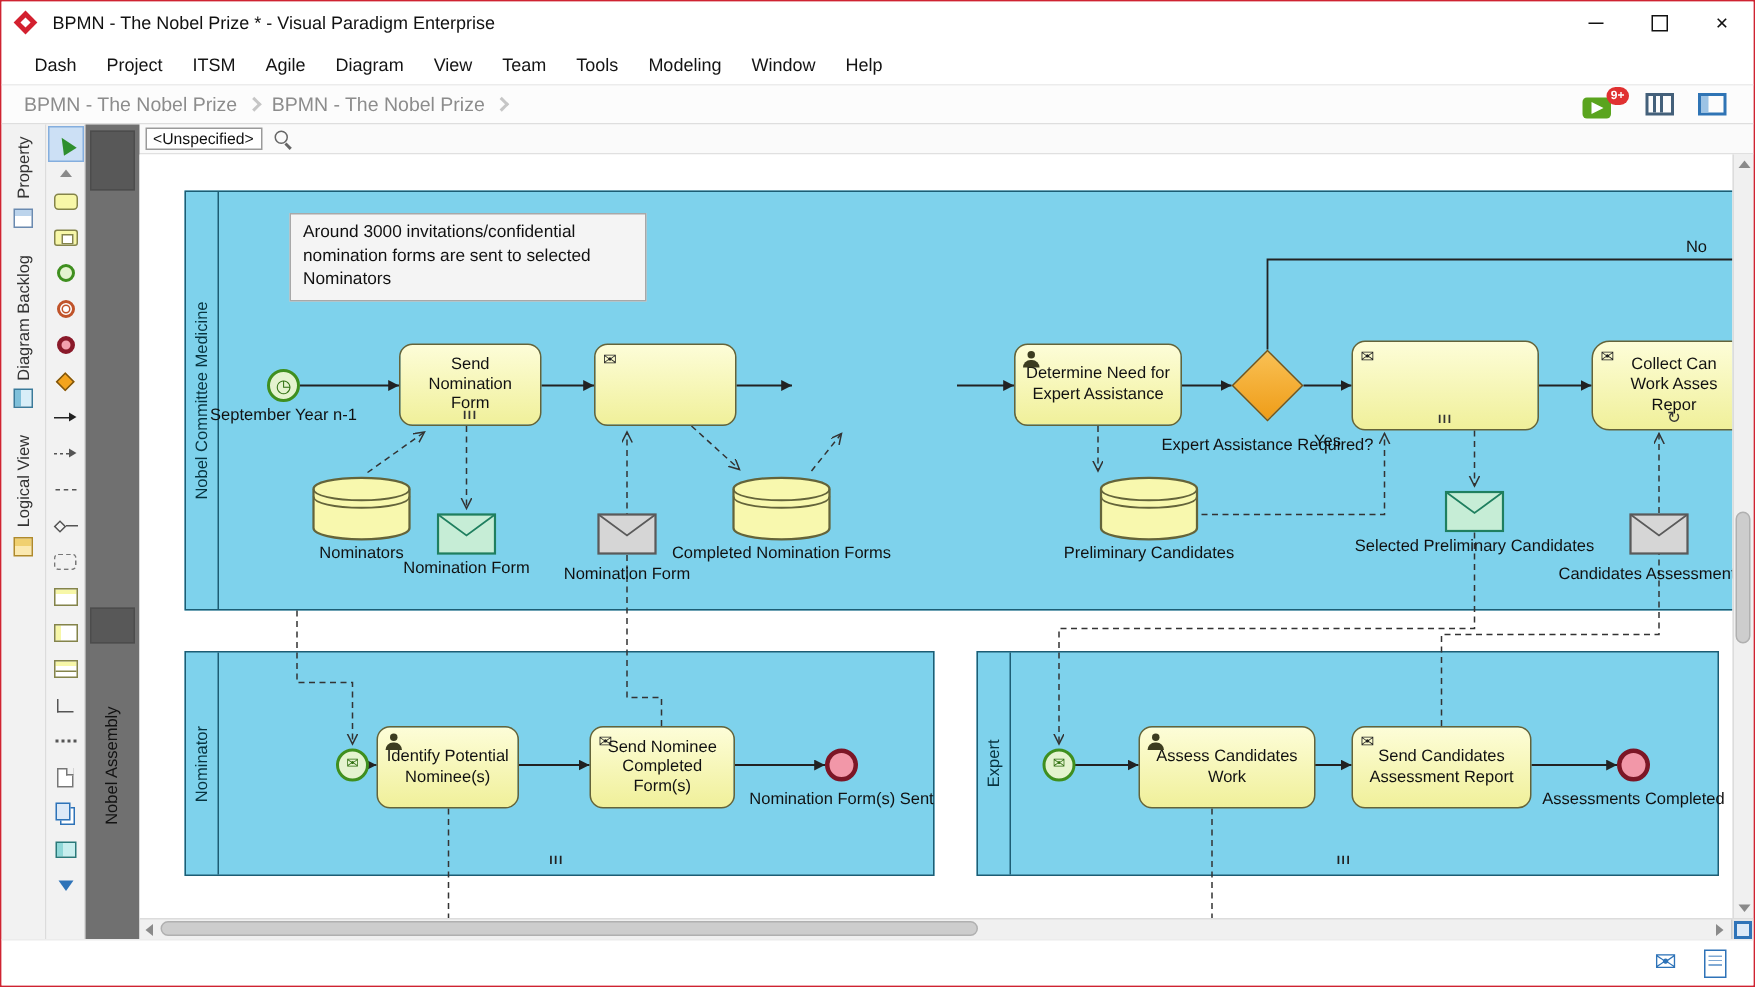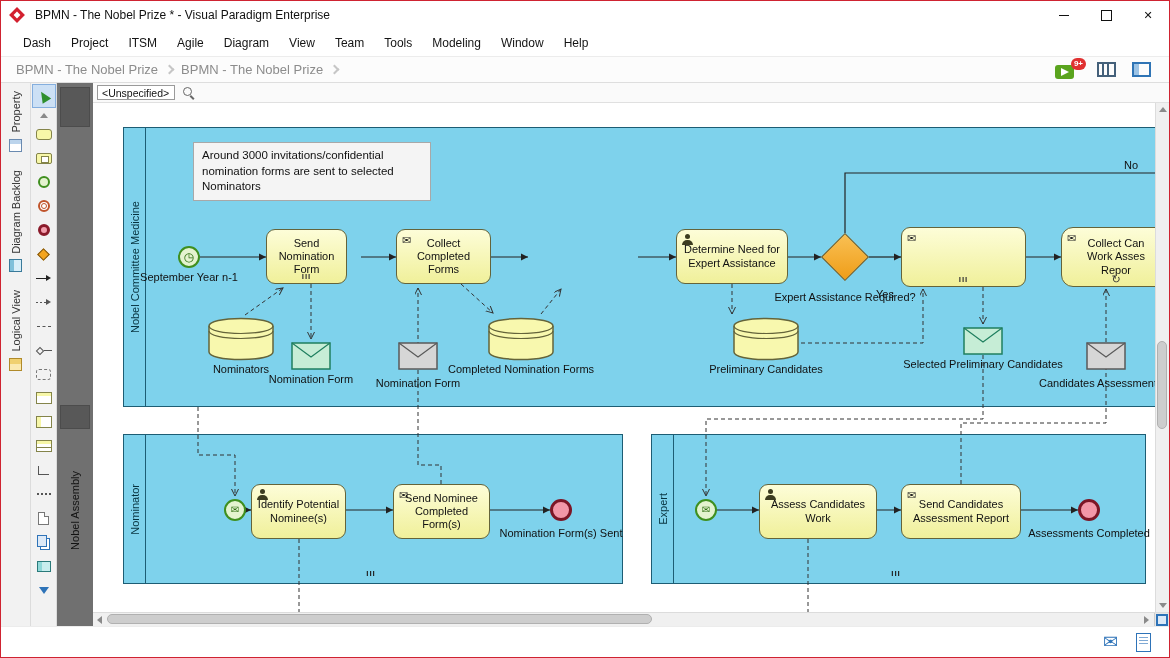--- a/index.html
+++ b/index.html
@@ -340,27 +340,26 @@
             <path class="mf" d="M868,381 V320 H1013 V186" marker-end="url(#aO)"></path>
             <path class="mf" d="M206,436 V509"></path>
             <path class="mf" d="M715,436 V509"></path>
           </svg>
 
           <div class="note" style="left:100px;top:39px;width:238px;">Around 3000 invitations/confidential nomination forms are sent to selected Nominators</div>
 
           <div class="evt evt-start timer" style="left:85px;top:143px;"></div>
           <div class="dlabel" style="left:26px;top:168px;width:140px;">September Year n-1</div>
 
-          <div class="task" style="left:173px;top:126px;width:81px;height:55px;">
+          <div class="task" style="left:173px;top:126px;width:95px;height:55px;">
             <span>Send Nomination Form</span>
             <span class="tmark">III</span>
           </div>
           <div class="task" style="left:303px;top:126px;width:95px;height:55px;">
             <span class="ticon env-icon"></span>
-            <span>Collect Completed Forms</span>
           </div>
           <div class="task" style="left:583px;top:126px;width:112px;height:55px;">
             <span class="ticon person-icon"></span>
             <span>Determine Need for Expert Assistance</span>
           </div>
 
           <div class="gw" style="left:735px;top:137px;"></div>
           <div class="dlabel" style="left:672px;top:188px;width:160px;">Expert Assistance Required?</div>
           <div class="dlabel" style="left:780px;top:138px;width:24px;margin-top:47px;">Yes</div>
           <div class="dlabel" style="left:1026px;top:56px;width:24px;">No</div>

